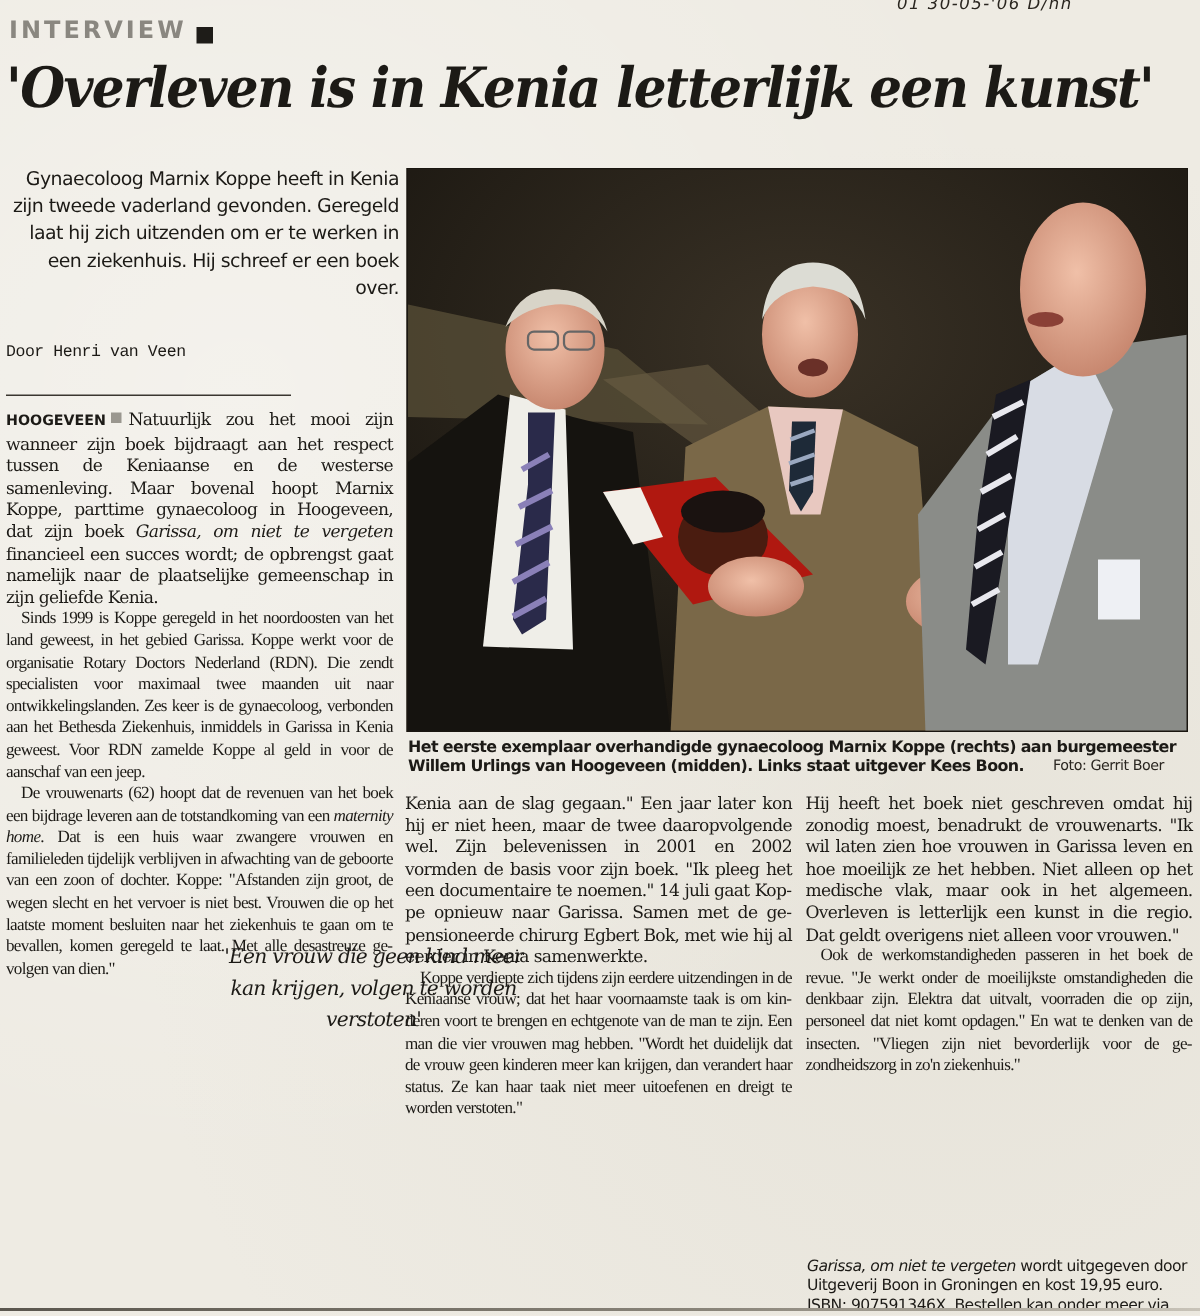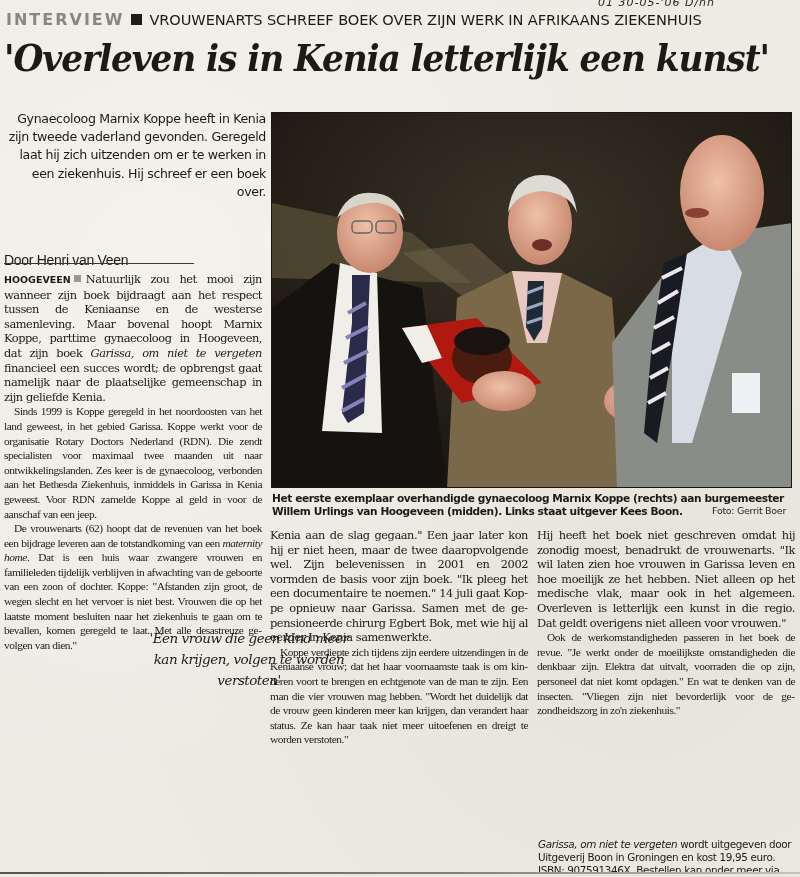--- a/index.html
+++ b/index.html
@@ -18,21 +18,21 @@
       #eeebe3;
   }
   .handnote {
     position: absolute; top: -4px; left: 598px;
     font-family: "DejaVu Sans", sans-serif; font-style: italic;
     font-size: 11px; color: #2a2620; letter-spacing: 1px;
     white-space: nowrap;
   }
   .kicker {
     position: absolute; top: 10px; left: 6px;
-    display: flex; align-items: center; gap: 7px;
+    display: flex; align-items: flex-end; gap: 7px;
     font-family: "DejaVu Sans", "Liberation Sans", sans-serif;
     white-space: nowrap;
   }
   .kicker .label {
     font-weight: bold; font-size: 16px; letter-spacing: 2px;
     color: #8a8780;
   }
   .kicker .square {
     width: 11px; height: 11px; background: #1e1c18; display: inline-block;
   }
@@ -45,23 +45,23 @@
     font-style: italic; font-size: 37px; letter-spacing: -1.2px;
     color: #1c1a16; white-space: nowrap;
     transform: scaleX(0.93); transform-origin: left top;
   }
   .intro {
     position: absolute; top: 110px; left: 4px; width: 262px;
     font-family: "DejaVu Sans", "Liberation Sans", sans-serif;
     font-size: 12.6px; line-height: 18.2px; letter-spacing: -0.35px; text-align: right;
   }
   .byline {
-    position: absolute; top: 252px; left: 4px;
-    font-family: Liberation Sans, sans-serif;
-    font-size: 14px; letter-spacing: -0.3px;
+    position: absolute; top: 229px; left: 4px;
+    font-family: Liberation Mono, monospace;
+    font-size: 11px; letter-spacing: -0.3px;
   }
   .rule-short {
     position: absolute; top: 263px; left: 4px; width: 190px; height: 1px;
     background: #3a3630;
   }
   .col {
     position: absolute;
     font-family: "DejaVu Serif", "Liberation Serif", serif;
     font-size: 11.4px; line-height: 14.6px;
     text-align: justify; letter-spacing: -0.45px;
@@ -89,21 +89,21 @@
   .photo {
     position: absolute; top: 112px; left: 271px; width: 521px; height: 376px;
     background: #2a241c; overflow: hidden; border: 1px solid #1a1610;
   }
   .photo-caption {
     position: absolute; top: 492px; left: 272px; width: 520px;
     font-family: "DejaVu Sans", "Liberation Sans", sans-serif;
     font-weight: bold; font-size: 10.6px; line-height: 13px; letter-spacing: -0.4px;
   }
   .photo-credit {
-    position: absolute; top: 505px; right: 14px;
+    position: absolute; top: 505px; right: 24px;
     font-family: "DejaVu Sans", "Liberation Sans", sans-serif;
     font-weight: normal; font-size: 9.5px; letter-spacing: -0.3px; color: #2a2620;
   }
   .book-info {
     position: absolute; top: 808px; left: 538px; width: 260px;
     font-family: "DejaVu Sans", "Liberation Sans", sans-serif;
     font-size: 10.4px; line-height: 13px; letter-spacing: -0.35px; margin-top: 30px;
   }
   .bottom-rule {
     position: absolute; top: 872px; left: 0; width: 800px; height: 2px;
@@ -114,21 +114,20 @@
 </head>
 <body>
 
 <div class="paper"></div>
 
 <div class="handnote">01 30-05-'06 D/hh</div>
 
 <div class="kicker">
   <span class="label">INTERVIEW</span>
   <span class="square"></span>
-  <span class="sub">VROUWENARTS SCHREEF BOEK OVER ZIJN WERK IN AFRIKAANS ZIEKENHUIS</span>
 </div>
 
 <h1 class="headline">'Overleven is in Kenia letterlijk een kunst'</h1>
 
 <div class="intro">Gynaecoloog Marnix Koppe heeft in Kenia zijn tweede vaderland gevonden. Geregeld laat hij zich uitzenden om er te werken in een ziekenhuis. Hij schreef er een boek over.</div>
 
 <div class="byline">Door Henri van Veen</div>
 <div class="rule-short"></div>
 
 <div class="photo">

